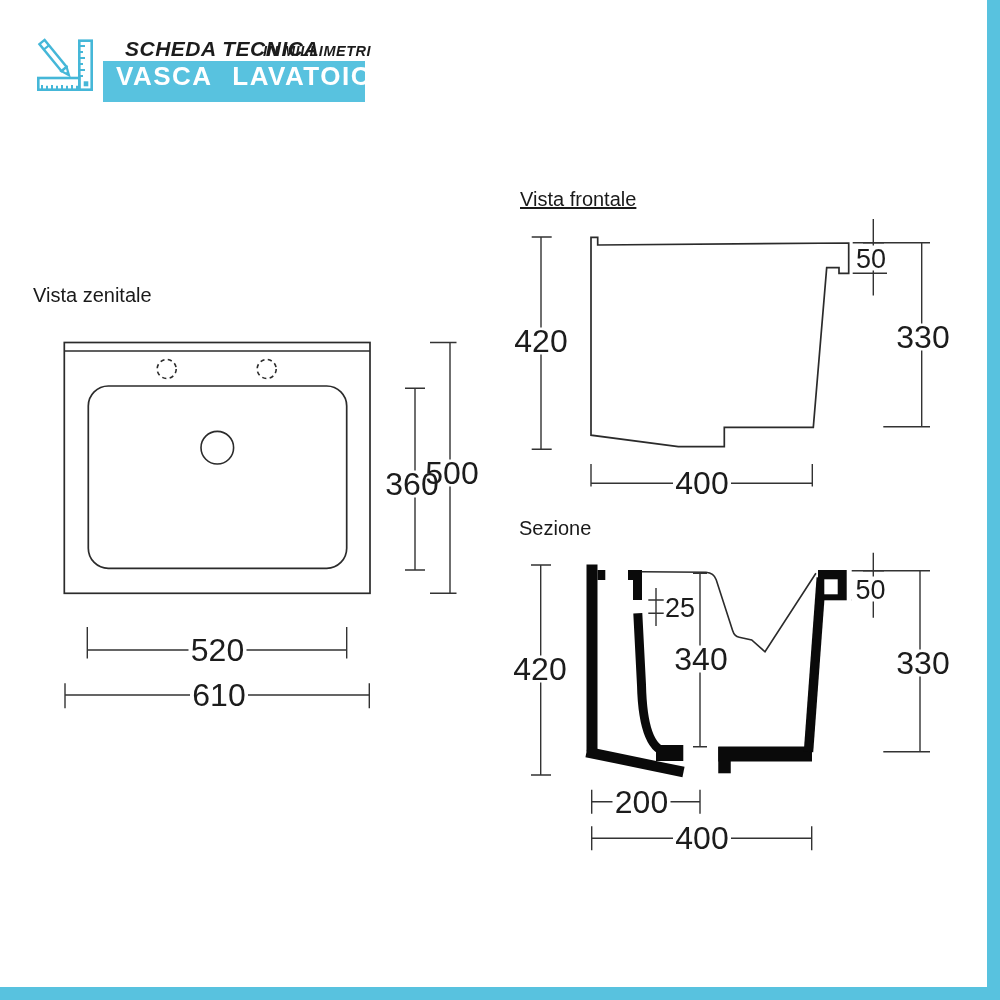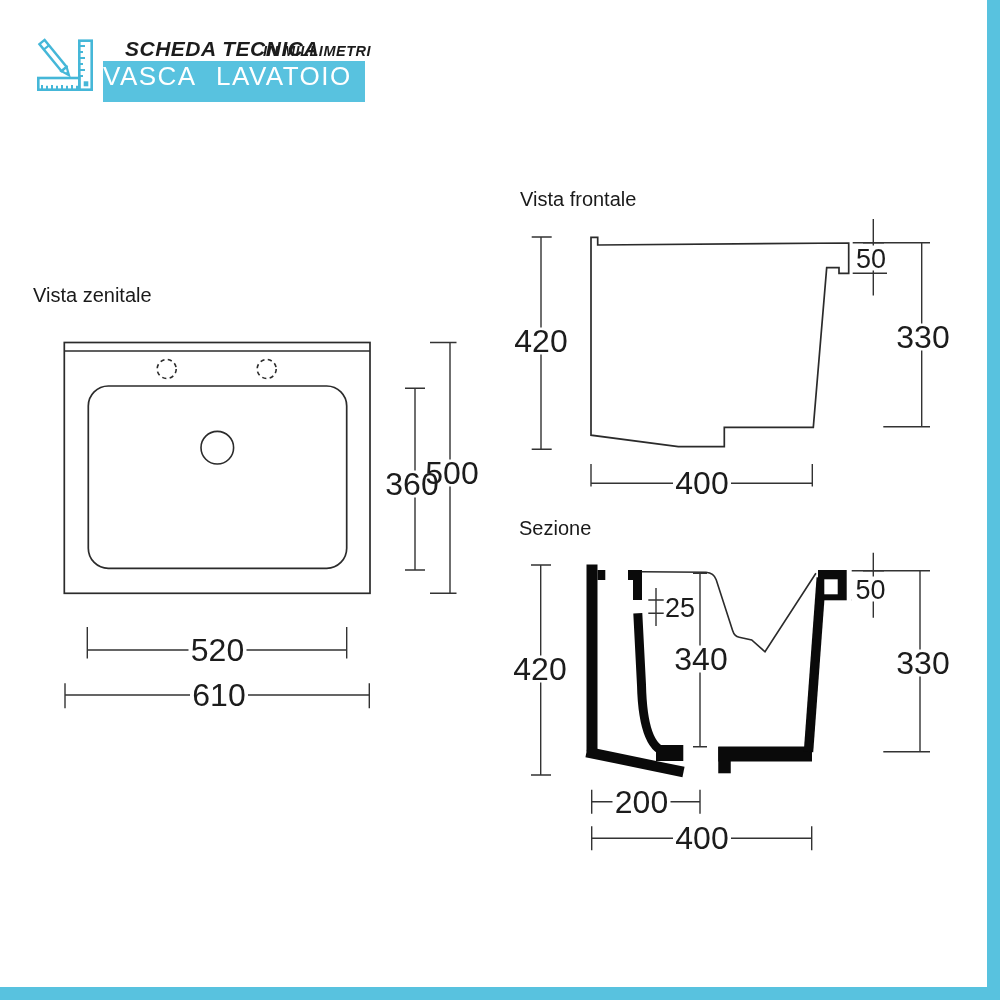--- a/index.html
+++ b/index.html
@@ -15,29 +15,29 @@
   #hdr-title{
     position:absolute;left:104px;top:37px;font-size:21px;font-weight:bold;
     font-style:italic;color:#1c1c1c;letter-spacing:.5px;white-space:nowrap;margin-left:21px;
   }
   #hdr-sub{
     position:absolute;left:263px;top:43px;font-size:14.5px;font-weight:600;
     font-style:italic;color:#1c1c1c;letter-spacing:.5px;white-space:nowrap;
   }
   #hdr-banner{
     position:absolute;left:103px;top:61px;width:262px;height:41px;
-    background:#58C2DF;color:#ffffff;font-size:26px;font-weight:400;
+    background:#58C2DF;color:#ffffff;font-size:26px;font-weight:700;
     letter-spacing:1.5px;word-spacing:12px;line-height:31px;
-    padding-left:0;box-sizing:border-box;white-space:nowrap;
+    padding-left:13px;box-sizing:border-box;white-space:nowrap;
   }
   .view-label{
     position:absolute;font-size:20px;font-weight:500;color:#1a1a1a;white-space:nowrap;
   }
   #label-zenitale{left:33px;top:284px;}
-  #label-frontale{left:520px;top:188px;}
+  #label-frontale{left:520px;top:188px;text-decoration:underline;}
   #label-sezione{left:519px;top:517px;}
   #drawing{position:absolute;left:0;top:0;}
   .outline{fill:none;stroke:#2b2b2b;stroke-width:1.7px;}
   .thin{fill:none;stroke:#2b2b2b;stroke-width:1.6px;}
   .dim{fill:none;stroke:#333333;stroke-width:1.4px;}
   .blk{fill:none;stroke:#0a0a0a;}
   .mask{fill:#ffffff;}
   text.dimtxt{fill:#1c1c1c;font-family:"Liberation Sans",sans-serif;font-size:32px;text-anchor:middle;}
   text.dimtxt-sm{fill:#1c1c1c;font-family:"Liberation Sans",sans-serif;font-size:27px;text-anchor:middle;}
 </style>

